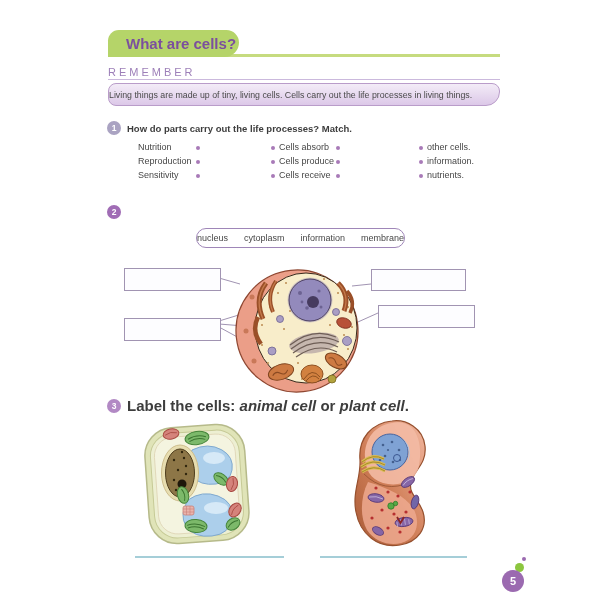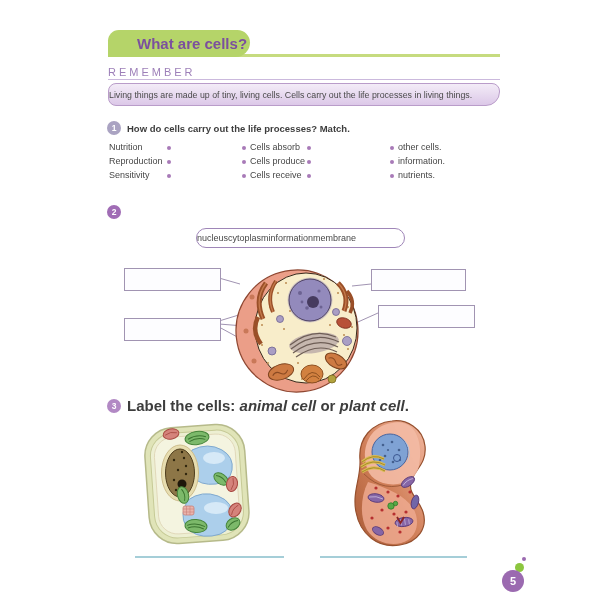--- a/index.html
+++ b/index.html
@@ -1,45 +1,45 @@
 <!DOCTYPE html>
 <html><head>
 <meta charset="utf-8">
 <style>
   html,body{margin:0;padding:0;background:#fff;}
   .page{position:relative;width:600px;height:600px;background:#ffffff;overflow:hidden;
         font-family:"Liberation Sans",sans-serif;color:#3f3f3f;}
   
   .title-tab{position:absolute;left:108px;top:30px;width:113px;height:27px;background:#b5d469;
              border-radius:12px 14px 16px 0;color:#7b4f9e;font-size:15px;font-weight:bold;
-             line-height:27px;padding-left:29px;z-index:2;}
+             line-height:27px;padding-left:18px;z-index:2;}
   .header-line{position:absolute;left:108px;top:54px;width:392px;height:3px;background:#c6db7f;z-index:1;}
   
   .remember-heading{position:absolute;left:108px;top:66px;font-size:11px;letter-spacing:3px;color:#9d7fb8;text-align:right;}
   .remember-rule{position:absolute;left:108px;top:79px;width:392px;height:1px;background:#cbb9dd;}
   .remember-box{position:absolute;left:108px;top:83px;width:392px;height:23px;
                 background:linear-gradient(#f3ecf7,#dcc8e8);border:1px solid #b99cc9;
                 border-radius:8px 8px 14px 8px;font-size:8.8px;color:#4a4a4a;line-height:23px;
                 white-space:nowrap;box-sizing:border-box;}
   
   .q-row{position:absolute;left:107px;display:flex;gap:6px;align-items:center;}
   .q-num{width:14px;height:14px;border-radius:50%;color:#fff;font-size:8.5px;font-weight:bold;
          display:flex;align-items:center;justify-content:center;flex:0 0 14px;}
   .q1c{background:#aaa3c2;} .q2c{background:#a06cb5;} .q3c{background:#b289c4;}
   .q-prompt{font-size:9.5px;font-weight:bold;color:#3d3d3d;white-space:nowrap;}
   
-  .match{position:absolute;left:109px;top:141px;width:378px;font-size:9px;color:#474747;}
+  .match{position:absolute;left:138px;top:141px;width:378px;font-size:9px;color:#474747;}
   .match-row{position:relative;height:14px;}
   .match-row span.txt{position:absolute;top:1px;white-space:nowrap;}
   .m-label{left:0;} .m-mid{left:141px;} .m-right{left:289px;}
   .dot{position:absolute;width:4px;height:4px;border-radius:50%;background:#a87ab8;top:5px;}
   .d1{left:58px;} .d2{left:133px;} .d3{left:198px;} .d4{left:281px;}
   
   .word-pill{position:absolute;left:196px;top:228px;width:209px;height:20px;border:1px solid #9f86b8;
-             border-radius:11px;display:flex;align-items:center;justify-content:flex-start;
+             border-radius:11px;display:flex;align-items:center;justify-content:space-between;
              font-size:9px;color:#474747;background:#fff;box-sizing:border-box;}
   
   .lbox{position:absolute;background:#fdfdff;border:1px solid #a194b2;z-index:2;}
   .lb-tl{left:124px;top:268px;width:95px;height:21px;}
   .lb-bl{left:124px;top:318px;width:95px;height:21px;}
   .lb-tr{left:371px;top:269px;width:93px;height:20px;}
   .lb-br{left:378px;top:305px;width:95px;height:21px;}
   .diagram-svg{position:absolute;left:100px;top:255px;z-index:1;}
   
   .q3-prompt{font-size:15px;font-weight:bold;color:#3d3d3d;white-space:nowrap;}
@@ -63,21 +63,21 @@
 
   <div class="title-tab">What are cells?</div>
   <div class="header-line"></div>
 
   <div class="remember-heading">REMEMBER</div>
   <div class="remember-rule"></div>
   <div class="remember-box">Living things are made up of tiny, living cells. Cells carry out the life processes in living things.</div>
 
   <div class="q-row" style="top:121px;">
     <span class="q-num q1c">1</span>
-    <span class="q-prompt">How do cells carry out the life processes? Match.</span>
+    <span class="q-prompt">How do parts carry out the life processes? Match.</span>
   </div>
   <div class="match">
     <div class="match-row">
       <span class="txt m-label">Nutrition</span>
       <span class="dot d1"></span>
       <span class="dot d2"></span>
       <span class="txt m-mid">Cells absorb</span>
       <span class="dot d3"></span>
       <span class="dot d4"></span>
       <span class="txt m-right">other cells.</span>

